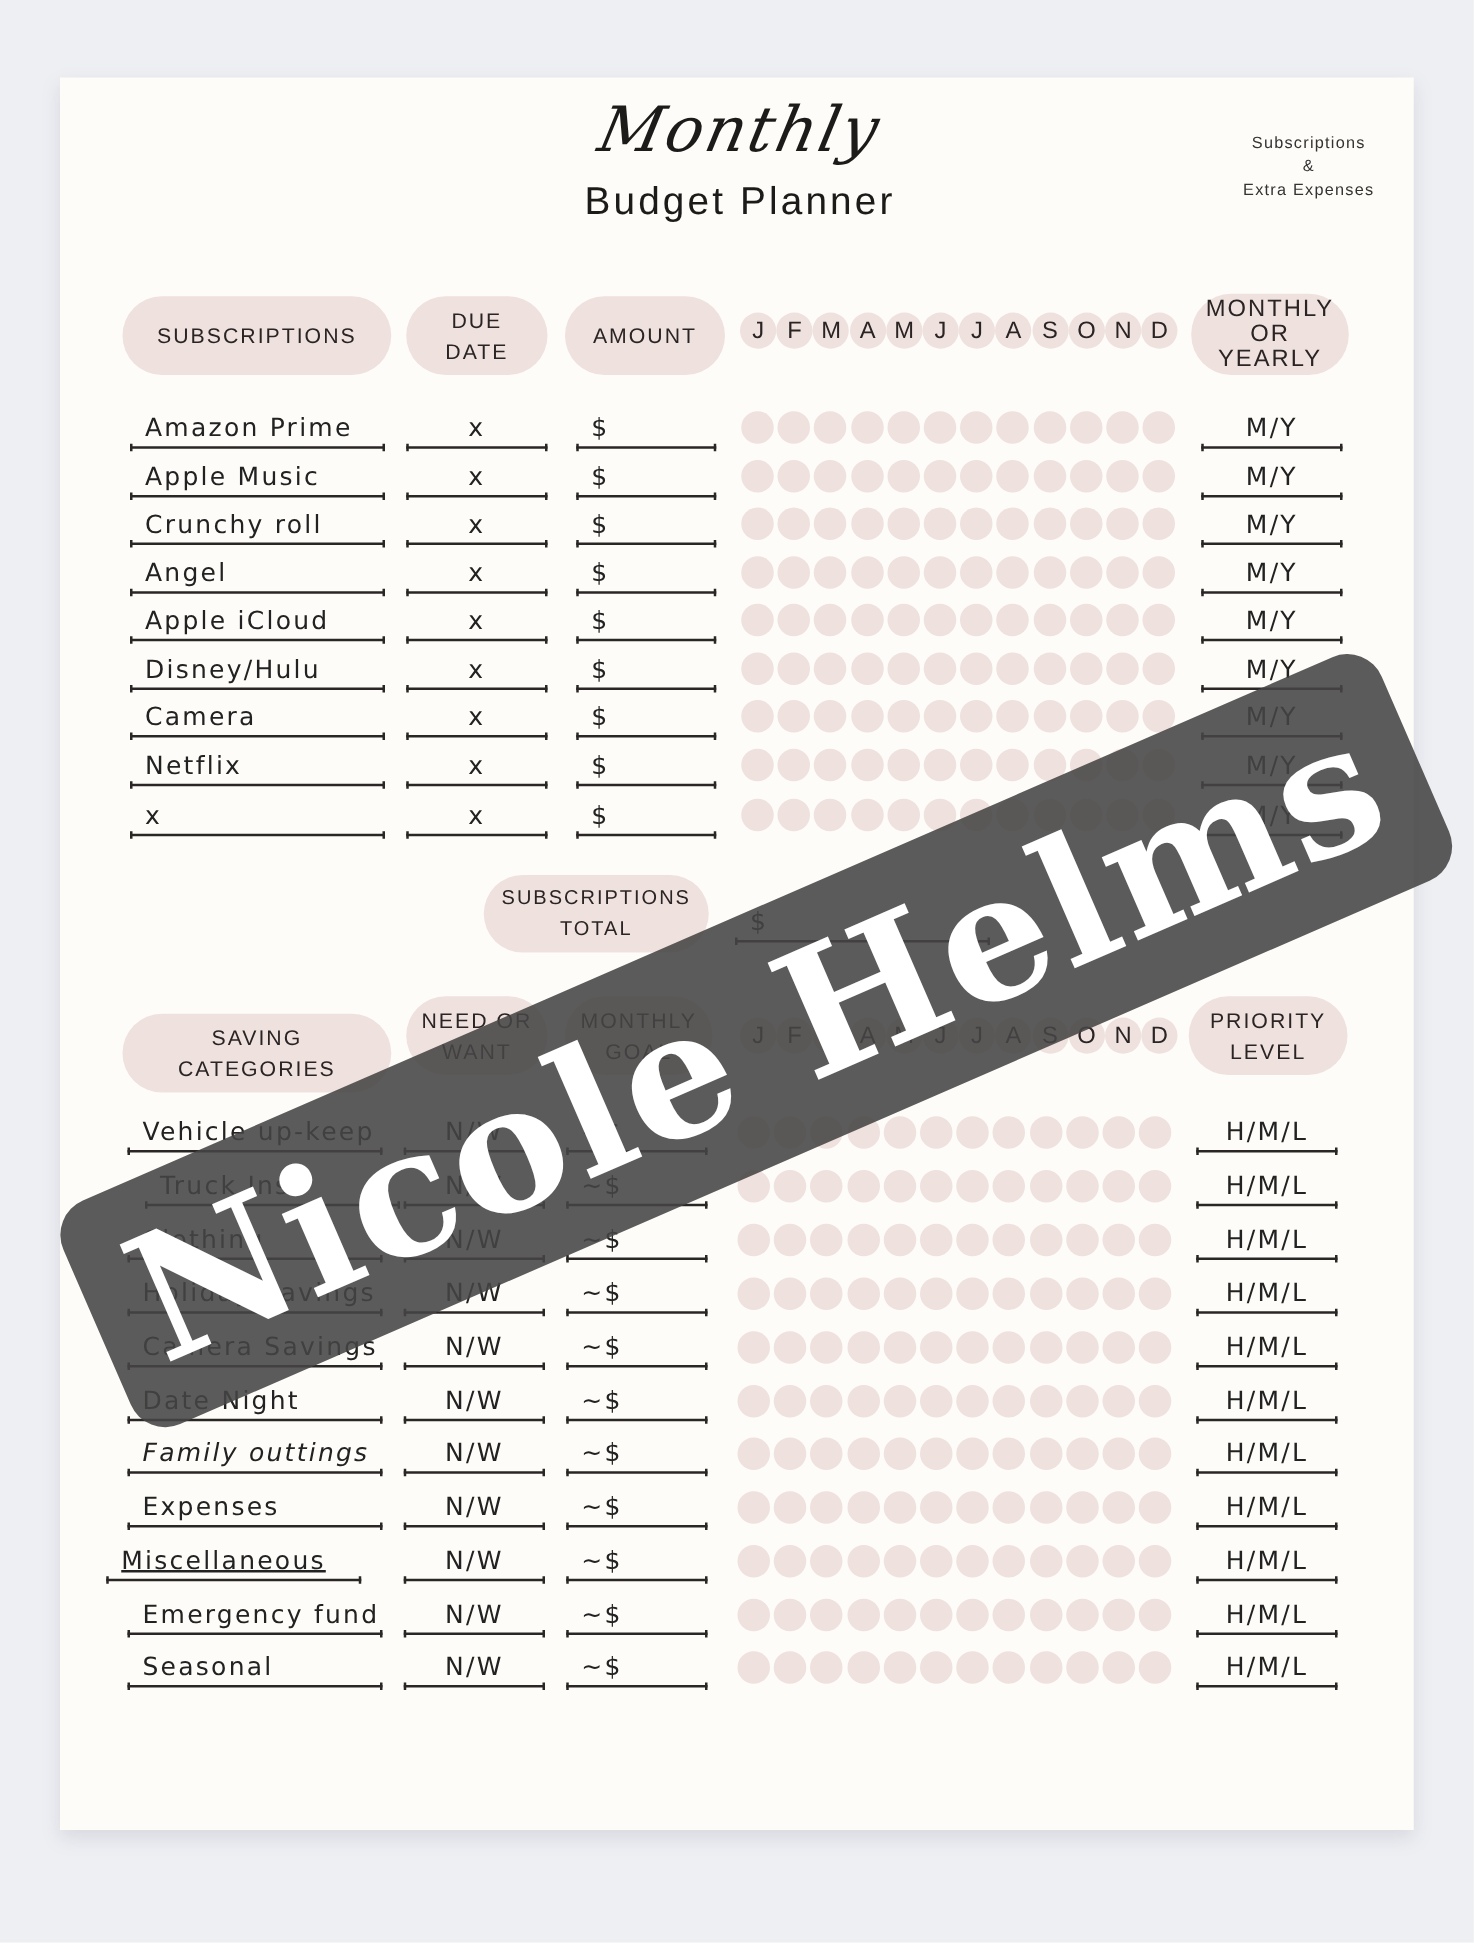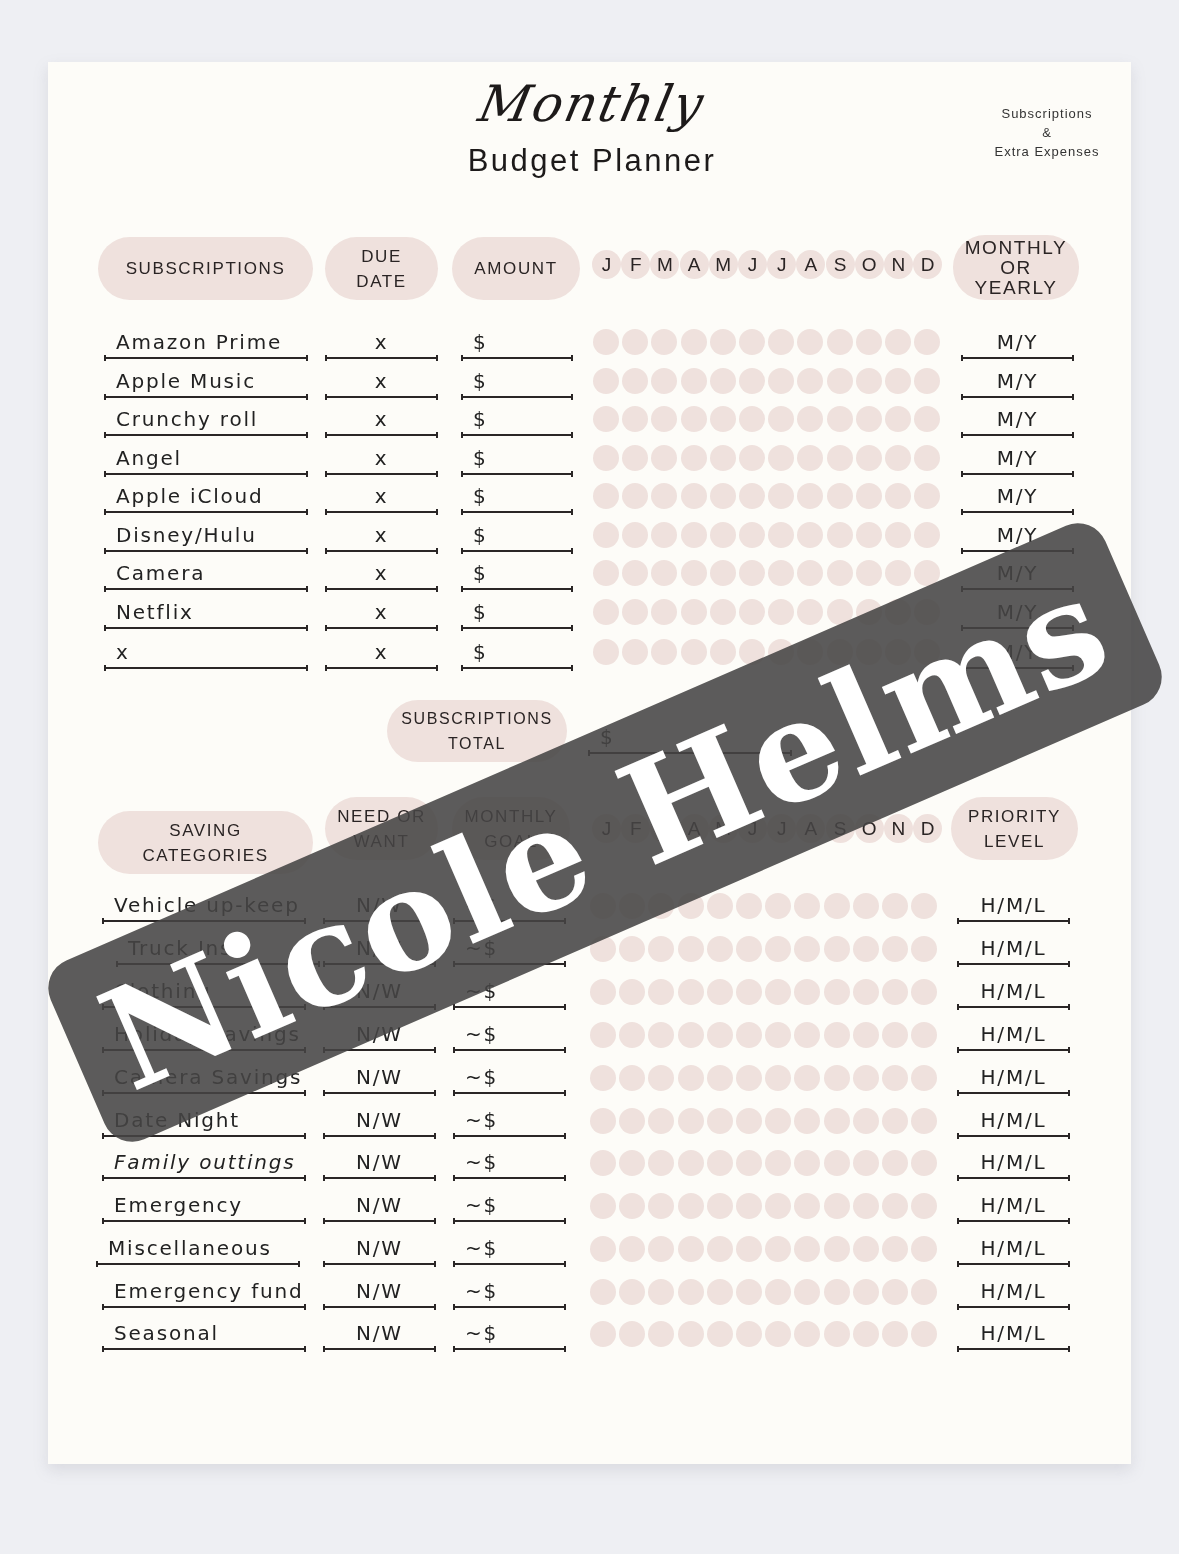--- a/index.html
+++ b/index.html
@@ -416,39 +416,39 @@
       <div class="dot"></div>
       <div class="dot"></div>
       <div class="dot"></div>
       <div class="dot"></div>
       <div class="dot"></div>
       <div class="dot"></div>
       <div class="dot"></div>
       <div class="dot"></div>
     </div>
     <div class="field center" style="left: 957px; top: 1147px; width: 113px;"><span>H/M/L</span></div>
-    <div class="field" style="left: 102px; top: 1190px; width: 204px;"><span class="txt">Emergency</span></div>
+    <div class="field" style="left: 102px; top: 1190px; width: 204px;"><span class="txt">Expenses</span></div>
     <div class="field center" style="left: 323px; top: 1190px; width: 113px;"><span>N/W</span></div>
     <div class="field" style="left: 453px; top: 1190px; width: 113px;"><span class="txt">~$</span></div>
     <div class="dots" style="left: 590px; top: 1193px;">
       <div class="dot"></div>
       <div class="dot"></div>
       <div class="dot"></div>
       <div class="dot"></div>
       <div class="dot"></div>
       <div class="dot"></div>
       <div class="dot"></div>
       <div class="dot"></div>
       <div class="dot"></div>
       <div class="dot"></div>
       <div class="dot"></div>
       <div class="dot"></div>
     </div>
     <div class="field center" style="left: 957px; top: 1190px; width: 113px;"><span>H/M/L</span></div>
-    <div class="field" style="left: 96px; top: 1233px; width: 204px;"><span class="txt">Miscellaneous</span></div>
+    <div class="field" style="left: 85px; top: 1233px; width: 204px; text-decoration: underline;"><span class="txt">Miscellaneous</span></div>
     <div class="field center" style="left: 323px; top: 1233px; width: 113px;"><span>N/W</span></div>
     <div class="field" style="left: 453px; top: 1233px; width: 113px;"><span class="txt">~$</span></div>
     <div class="dots" style="left: 590px; top: 1236px;">
       <div class="dot"></div>
       <div class="dot"></div>
       <div class="dot"></div>
       <div class="dot"></div>
       <div class="dot"></div>
       <div class="dot"></div>
       <div class="dot"></div>

